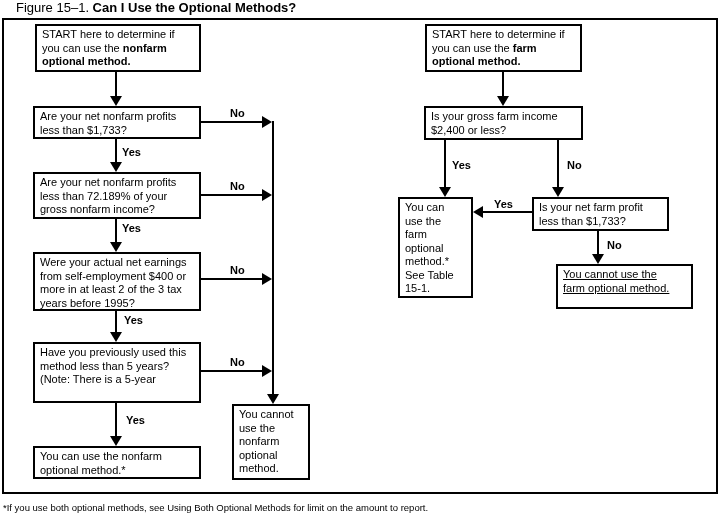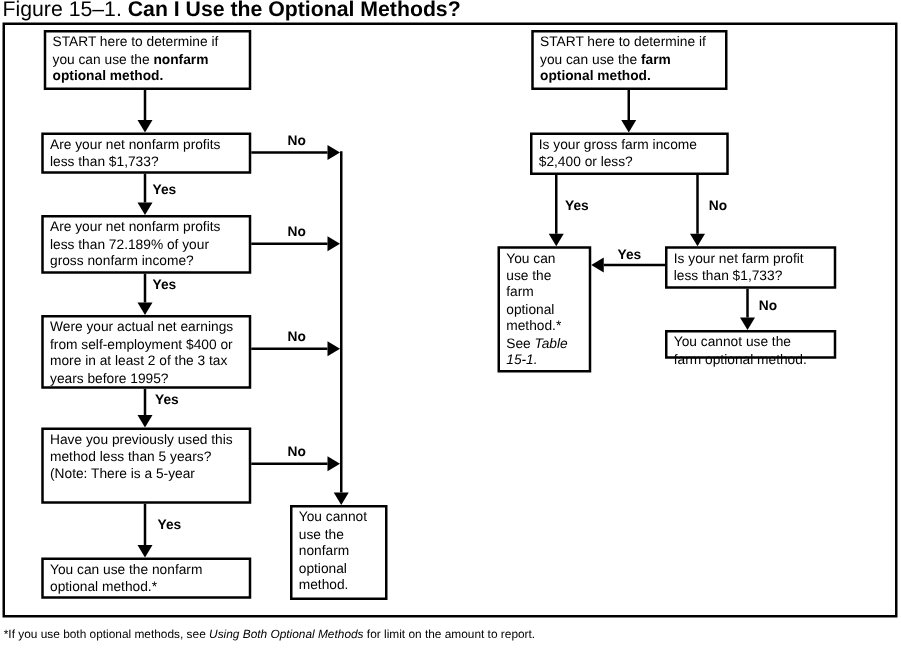--- a/index.html
+++ b/index.html
@@ -7,26 +7,26 @@
   .stage {
     position: relative;
     width: 721px;
     height: 526px;
     background: #ffffff;
     color: #000000;
     font-family: "Liberation Sans", sans-serif;
     overflow: hidden;
   }
   .b { font-weight: bold; }
-  .i { font-style: italic; }
+  .i { }
   .title {
     position: absolute;
-    left: 2px;
+    left: 16px;
     top: 0px;
-    font-size: 17px;
+    font-size: 13px;
     line-height: 16px;
     white-space: nowrap;
   }
   .frame {
     position: absolute;
     left: 2px;
     top: 18px;
     width: 716px;
     height: 476px;
     border: 2px solid #000;
@@ -193,21 +193,21 @@
   </div>
 
   <div class="lbl" style="left:494px; top:198px;">Yes</div>
   <div class="hline" style="left:483px; top:211px; width:49px;"></div>
   <div class="arr left" style="left:473px; top:206px;"></div>
 
   <div class="lbl" style="left:607px; top:239px;">No</div>
   <div class="vline" style="left:597px; top:231px; height:23px;"></div>
   <div class="arr down" style="left:592px; top:254px;"></div>
 
-  <div class="node" style="left:532px; top:264px; width:137px; height:23px;">
+  <div class="node" style="left:556px; top:264px; width:137px; height:45px;text-decoration:underline;">
     <div class="line">You cannot use the</div>
     <div class="line">farm optional method.</div>
   </div>
 
   <div class="footnote">
     <span>*If you use both optional methods, see </span><span class="i">Using Both Optional Methods</span><span> for limit on the amount to report.</span>
   </div>
 
 </div>
 

